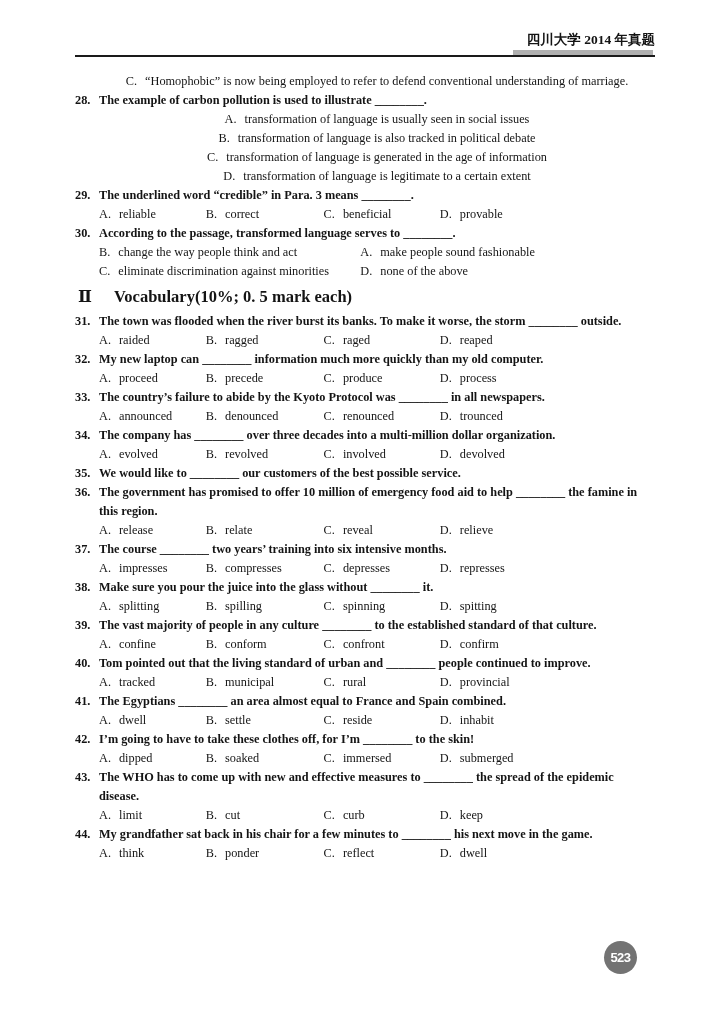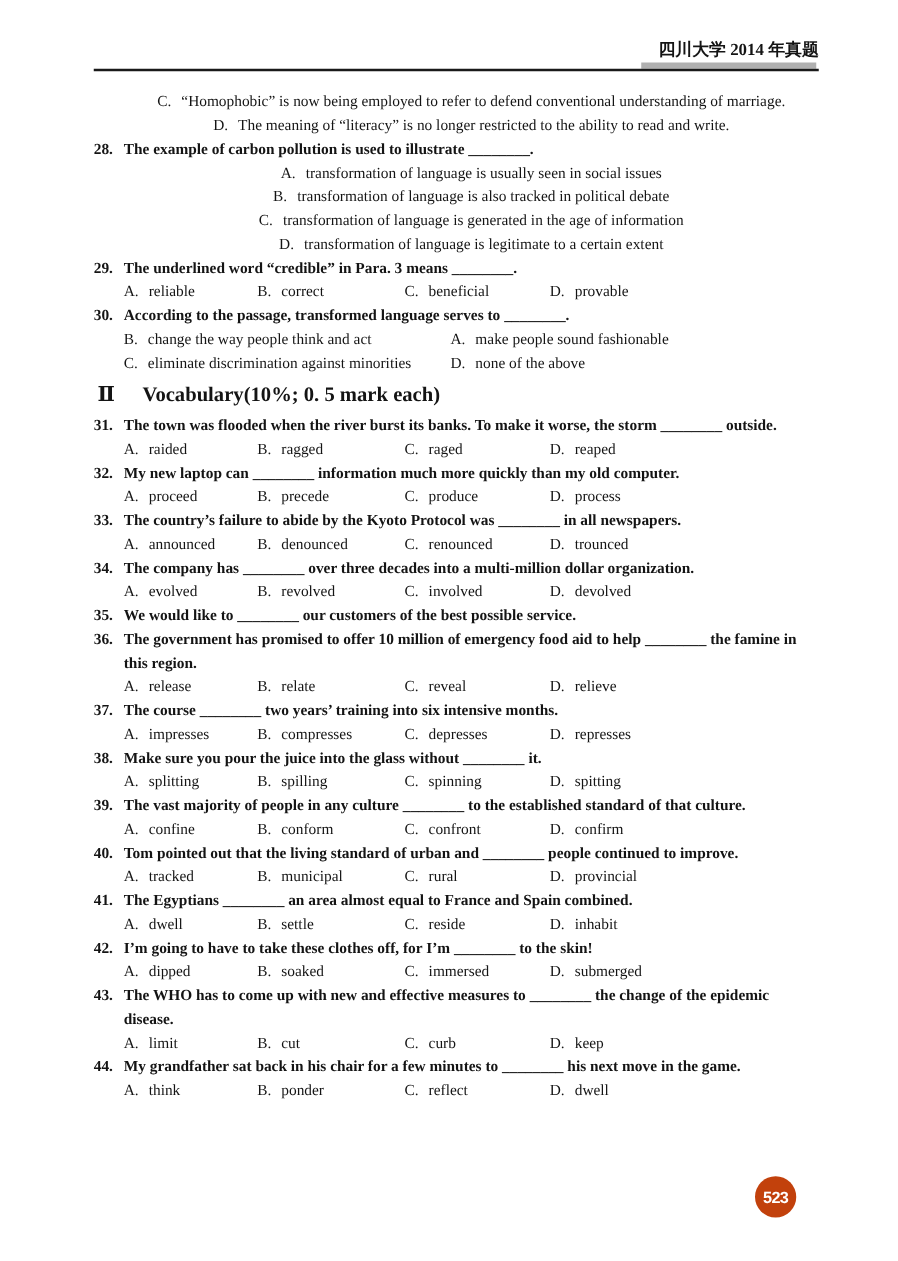--- a/index.html
+++ b/index.html
@@ -44,21 +44,21 @@
     margin:6px 0 5px 3px;
     font-weight:bold;
     font-size:16.5px;line-height:20px;
   }
   .sec-num{margin-right:22px;}
   .sec-title{margin-right:0;}
   
   .page-badge{
     position:absolute;left:604px;top:941px;
     width:33px;height:33px;border-radius:50%;
-    background:#c2410c;color:#ffffff;
+    background:#737373;color:#ffffff;
     font-family:"Liberation Sans","DejaVu Sans",sans-serif;
     font-weight:bold;font-size:13px;letter-spacing:-0.5px;
     display:flex;align-items:center;justify-content:center;
   }
 </style>
 </head>
 <body>
 
 <div class="page">
   <div class="content">
@@ -66,21 +66,20 @@
       <div class="header-title">四川大学 2014 年真题</div>
       <div class="header-bar"></div>
       <div class="header-rule"></div>
     </div>
     <div class="doc-body" id="doc-body">
         <div class="q">
           <div class="qnum"></div>
           <div class="qbody">
             <div class="opts opts-stacked">
               <div class="opt"><span class="opt-label">C.</span><span class="opt-text">“Homophobic” is now being employed to refer to defend conventional understanding of marriage.</span></div>
-              <div class="opt"><span class="opt-label">D.</span><span class="opt-text">The meaning of “literacy” is no longer restricted to the ability to read and write.</span></div>
             </div>
           </div>
         </div>
         <div class="q">
           <div class="qnum">28.</div>
           <div class="qbody">
             <div class="stem">The example of carbon pollution is used to illustrate ________.</div>
             <div class="opts opts-stacked">
               <div class="opt"><span class="opt-label">A.</span><span class="opt-text">transformation of language is usually seen in social issues</span></div>
               <div class="opt"><span class="opt-label">B.</span><span class="opt-text">transformation of language is also tracked in political debate</span></div>
@@ -248,21 +247,21 @@
               <div class="opt"><span class="opt-label">A.</span><span class="opt-text">dipped</span></div>
               <div class="opt"><span class="opt-label">B.</span><span class="opt-text">soaked</span></div>
               <div class="opt"><span class="opt-label">C.</span><span class="opt-text">immersed</span></div>
               <div class="opt"><span class="opt-label">D.</span><span class="opt-text">submerged</span></div>
             </div>
           </div>
         </div>
         <div class="q">
           <div class="qnum">43.</div>
           <div class="qbody">
-            <div class="stem">The WHO has to come up with new and effective measures to ________ the change of the epidemic disease.</div>
+            <div class="stem">The WHO has to come up with new and effective measures to ________ the spread of the epidemic disease.</div>
             <div class="opts opts-cols4">
               <div class="opt"><span class="opt-label">A.</span><span class="opt-text">limit</span></div>
               <div class="opt"><span class="opt-label">B.</span><span class="opt-text">cut</span></div>
               <div class="opt"><span class="opt-label">C.</span><span class="opt-text">curb</span></div>
               <div class="opt"><span class="opt-label">D.</span><span class="opt-text">keep</span></div>
             </div>
           </div>
         </div>
         <div class="q">
           <div class="qnum">44.</div>

